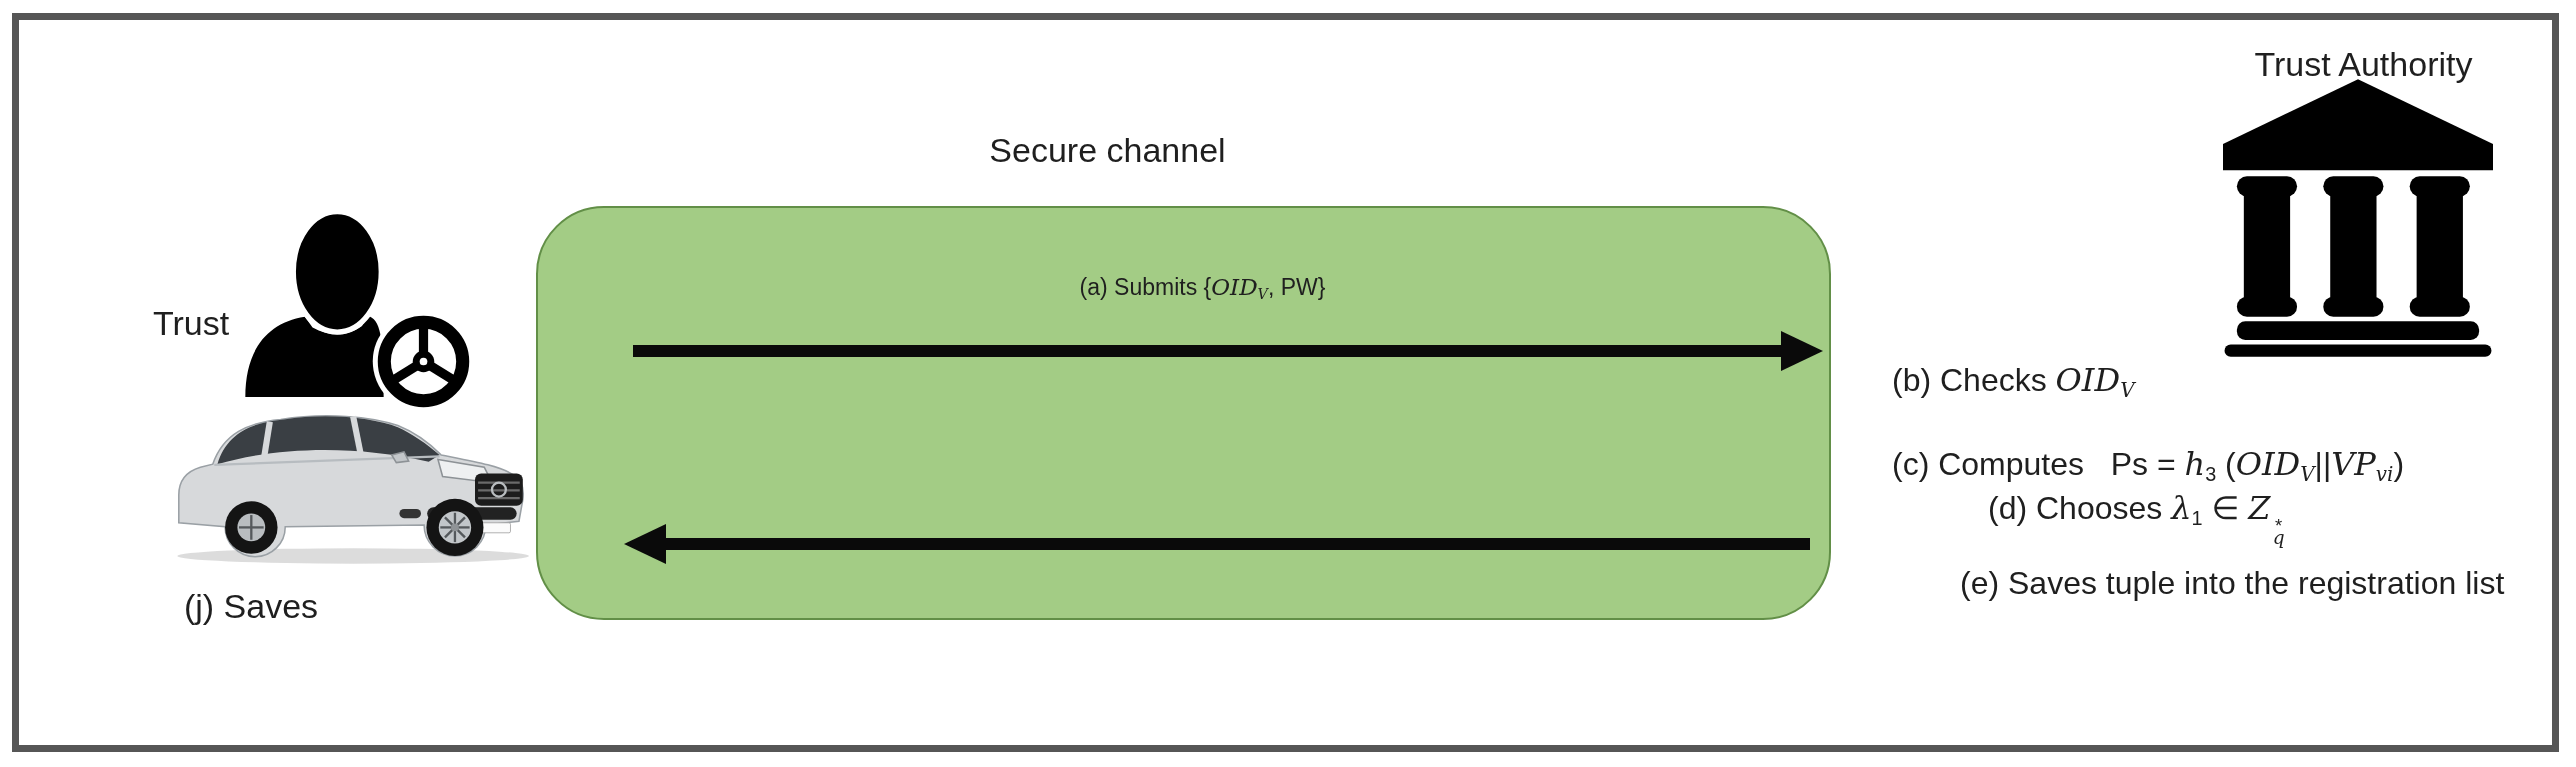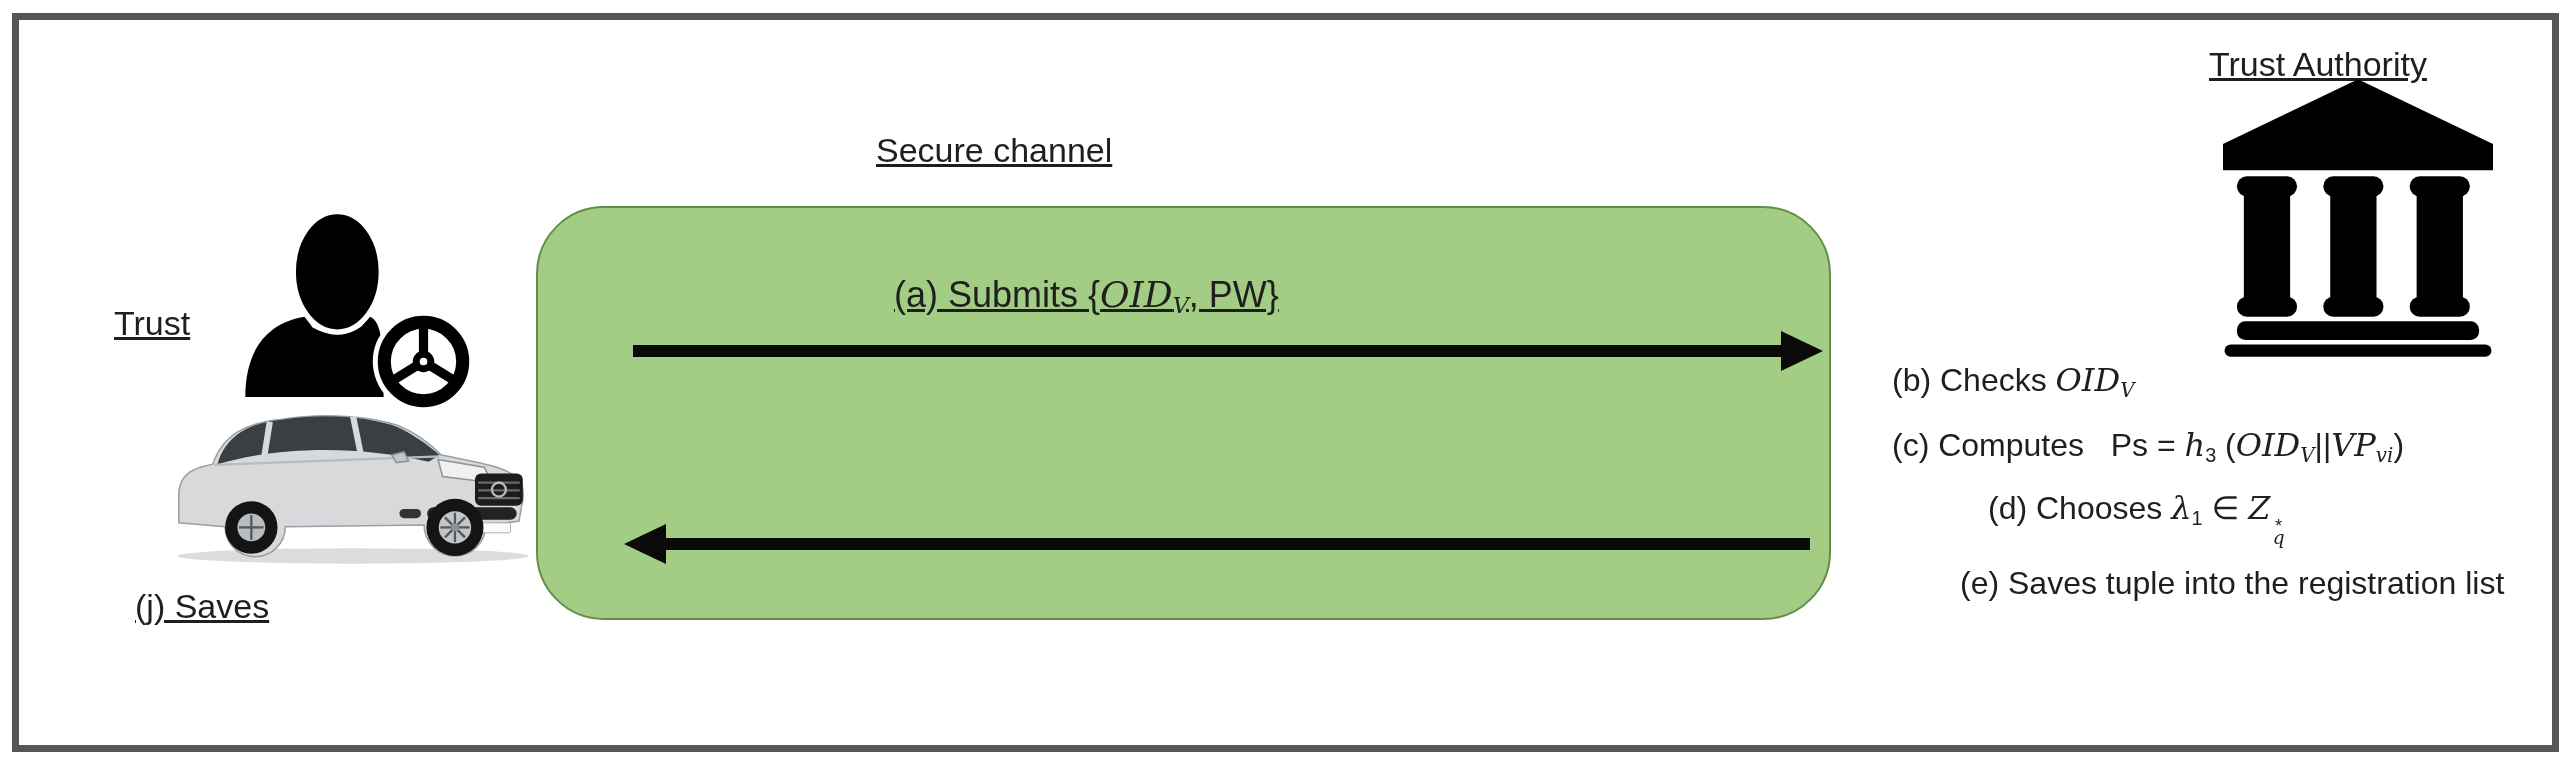--- a/index.html
+++ b/index.html
@@ -5,40 +5,40 @@
   html,body{margin:0;padding:0;background:#fff;}
   #canvas{
     position:relative;width:2576px;height:767px;background:#ffffff;
     font-family:"Liberation Sans",sans-serif;color:#1f1f1f;overflow:hidden;
   }
   .frame{
     position:absolute;left:11.6px;top:13px;width:2547px;height:739px;
     border:7.7px solid #565656;box-sizing:border-box;background:#fff;
   }
   .txt{position:absolute;white-space:nowrap;text-align:right;}
-  .center{text-align:left;text-decoration:underline;}
+  .center{text-align:center;}
   .m{font-family:"DejaVu Serif",serif;font-style:italic;}
   sub{font-size:0.62em;vertical-align:-0.28em;}
   .stk{
     display:inline-flex;flex-direction:column;align-items:center;
     font-size:0.58em;line-height:0.8;vertical-align:-0.55em;margin-left:2.3px;
   }
   .stk span:first-child{transform:translateY(0.15em);}
   
   .green-box{
     position:absolute;left:536px;top:206px;width:1295px;height:414px;
     border-radius:68px;box-sizing:border-box;
   }
   
   .arrow-line{position:absolute;height:12.3px;background:#0a0a0a;}
   .arrow-head{position:absolute;width:0;height:0;}
   .head-right{border-top:20px solid transparent;border-bottom:20px solid transparent;border-left:42px solid #0a0a0a;}
   .head-left{border-top:20px solid transparent;border-bottom:20px solid transparent;border-right:42px solid #0a0a0a;}
   .title-lg{font-size:34px;}
-  .msg{font-size:36px;}
+  .msg{font-size:23px;}
   .step{font-size:32px;line-height:40px;}
   svg{position:absolute;display:block;}
 </style>
 </head>
 <body>
 
 <div id="canvas">
 
   <div class="frame"></div>
 
@@ -70,21 +70,21 @@
       <rect x="242" y="126" width="78" height="26" rx="13"></rect>
       <rect x="251" y="138" width="60" height="152"></rect>
       <rect x="242" y="282" width="78" height="26" rx="13"></rect>
       <rect x="18" y="314" width="314" height="24" rx="11"></rect>
       <rect x="2" y="344" width="346" height="16" rx="8"></rect>
     </g>
   </svg>
 
   <div>
     <div class="txt step" style="left:1892px;top:360px;">(b) Checks <span class="m">OID</span><sub class="m">V</sub></div>
-    <div class="txt step" style="left:1892px;top:425px;">(c) Computes&nbsp;&nbsp; Ps = <span class="m">h</span><sub>3</sub> (<span class="m">OID</span><sub class="m">V</sub>||<span class="m">VP</span><sub class="m">vi</sub>)</div>
+    <div class="txt step" style="left:1892px;top:444px;">(c) Computes&nbsp;&nbsp; Ps = <span class="m">h</span><sub>3</sub> (<span class="m">OID</span><sub class="m">V</sub>||<span class="m">VP</span><sub class="m">vi</sub>)</div>
     <div class="txt step" style="left:1988px;top:488px;">(d) Chooses <span class="m">λ</span><sub>1</sub> ∈ <span class="m">Z</span><span class="stk">
           <span>*</span>
           <span class="m">q</span>
         </span></div>
     <div class="txt step" style="left:1960px;top:563px;">(e) Saves tuple into the registration list</div>
   </div>
 
   <div class="txt title-lg center" style="left:114px;top:304px;width:154px;">Trust</div>
 
   <svg style="left:243px;top:210px;" width="143" height="187" viewBox="0 0 185 242">

